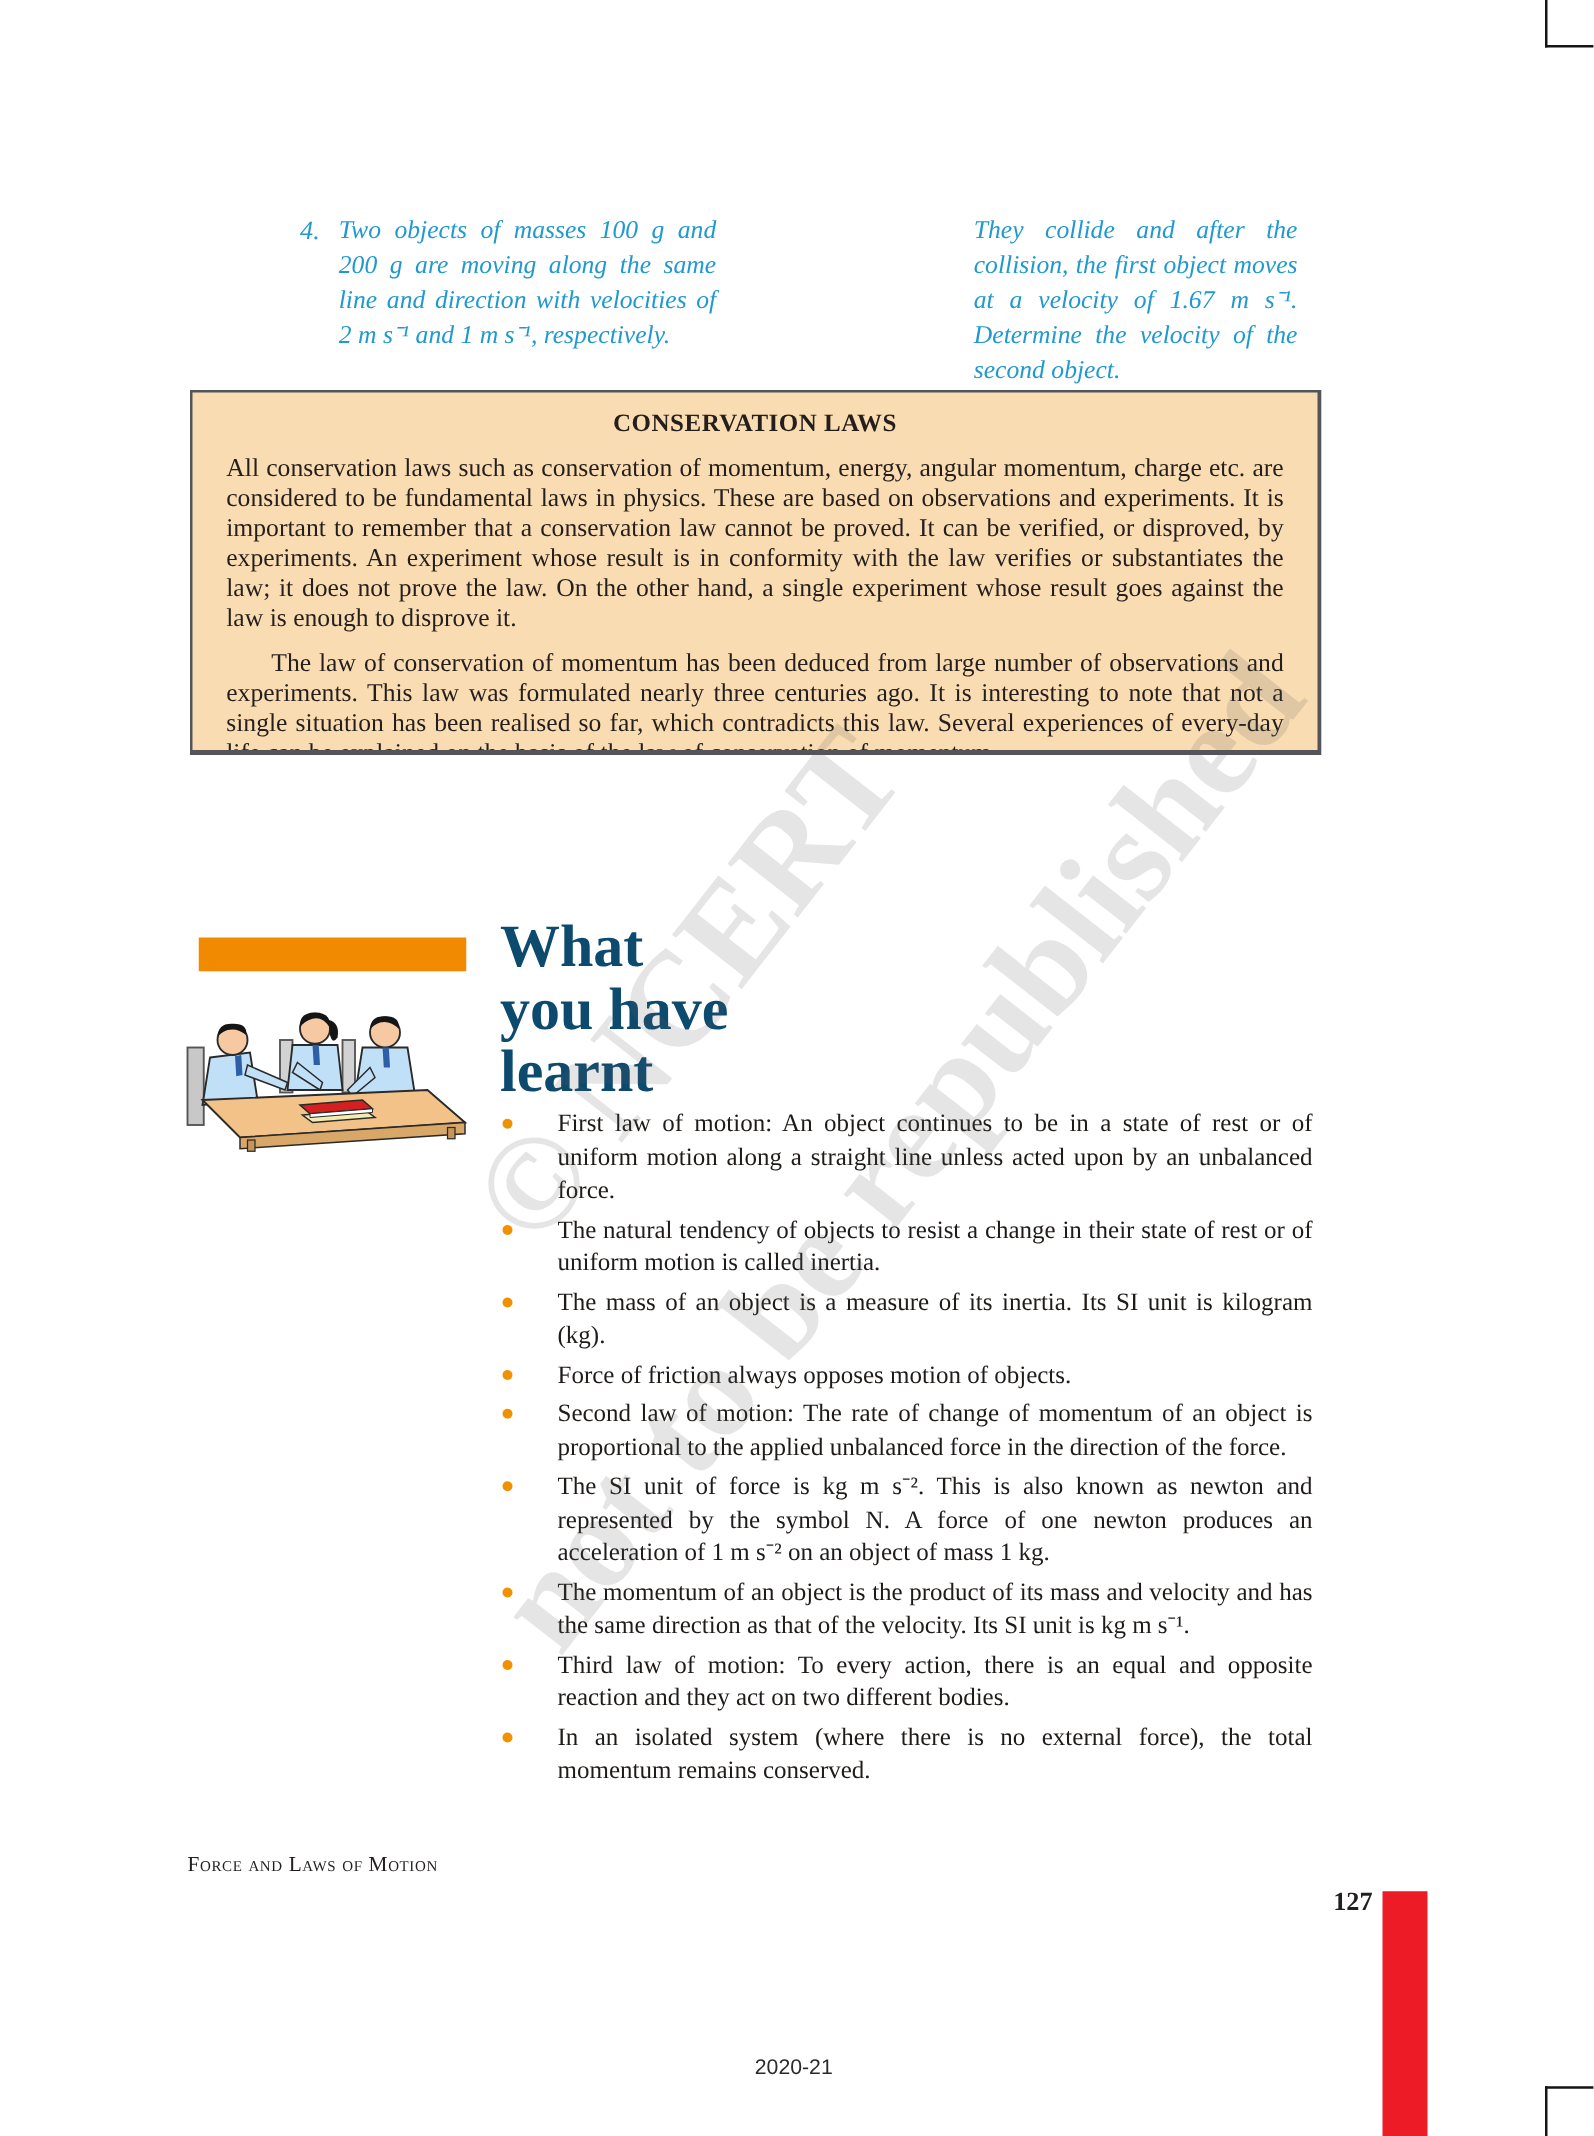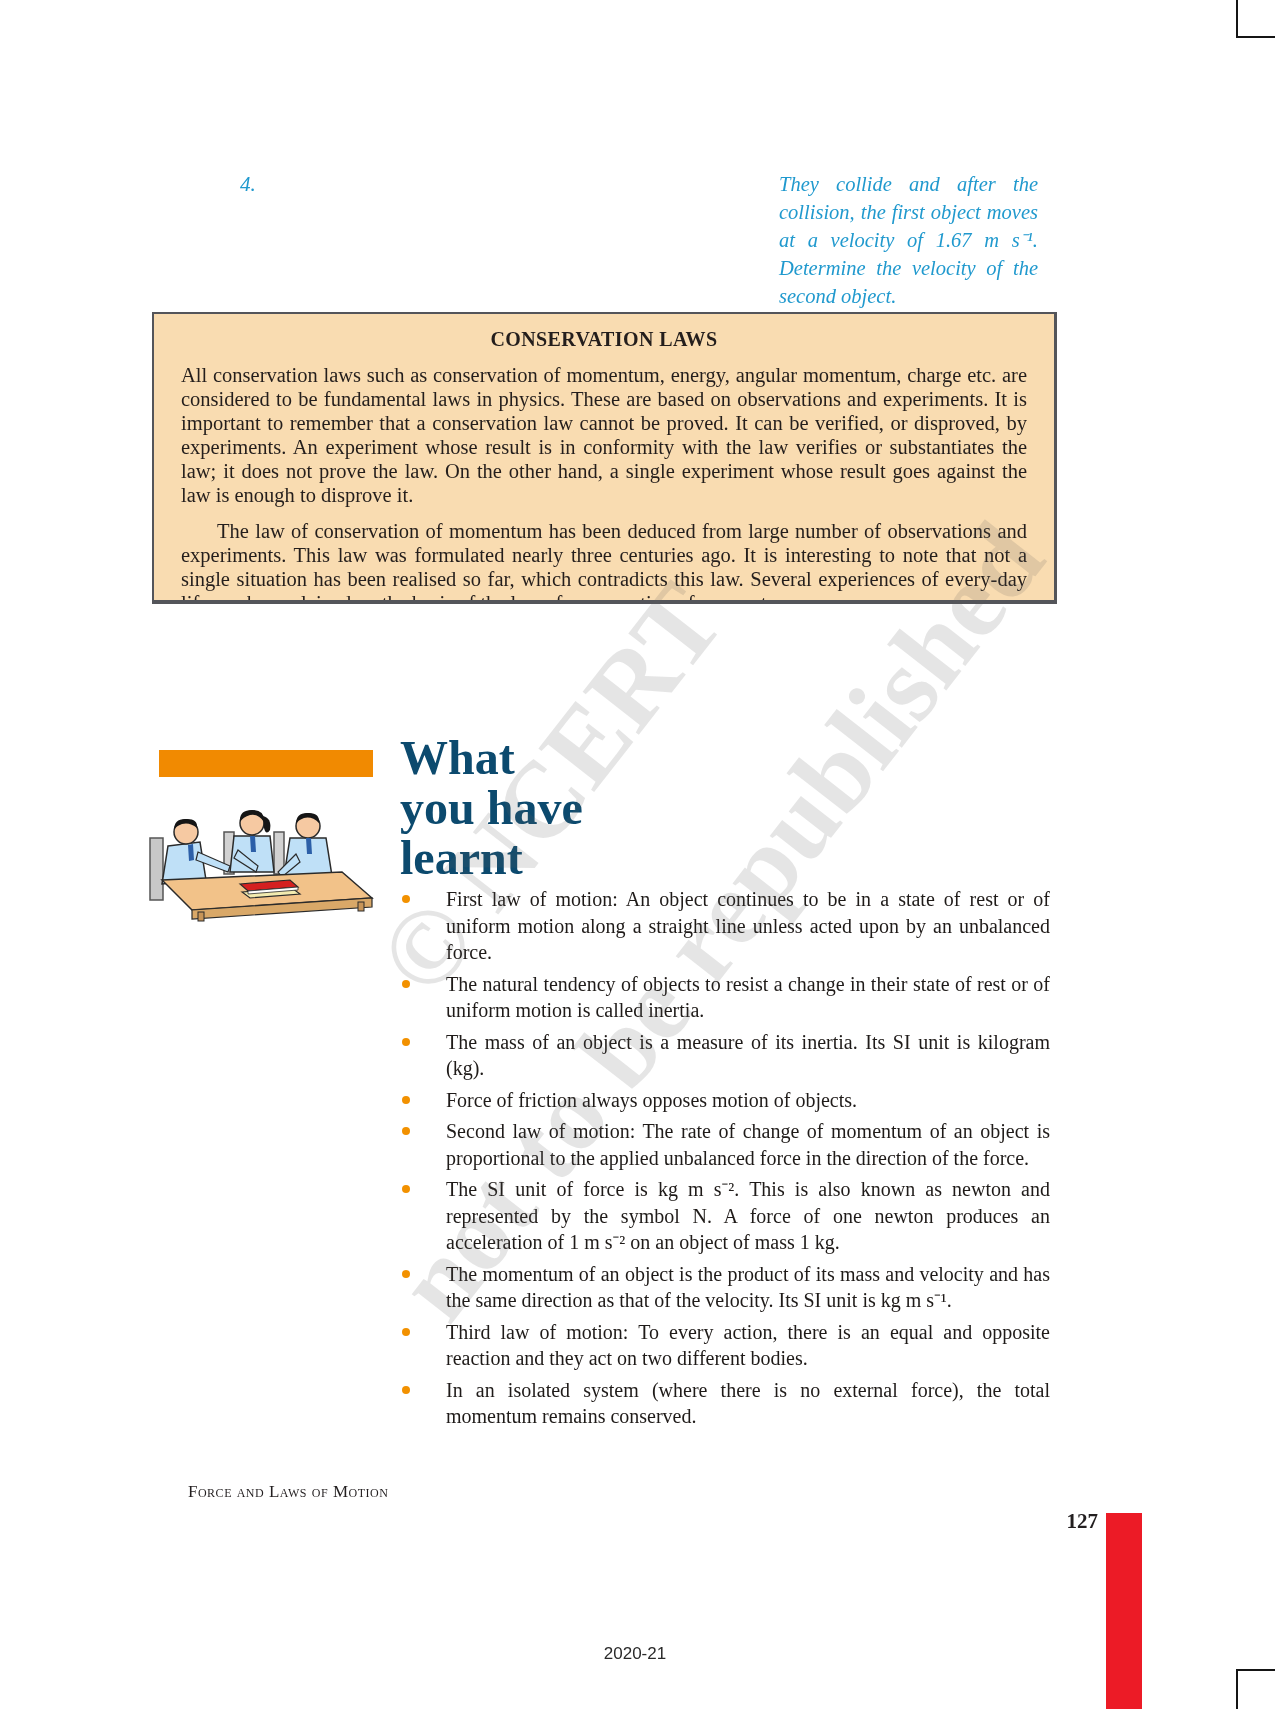--- a/index.html
+++ b/index.html
@@ -39,41 +39,42 @@
   .students{position:absolute;left:146px;top:780px;}
 
   ul.learnt-list{position:absolute;left:400px;top:886px;width:650px;margin:0;padding:0;list-style:none;}
   ul.learnt-list li{position:relative;padding-left:46px;margin:0 0 5px 0;}
   ul.learnt-list .dot{position:absolute;left:2px;top:9px;width:8px;height:8px;border-radius:50%;
                       background:#F29100;}
   ul.learnt-list .btxt{display:block;font-size:20px;line-height:26.5px;text-align:justify;color:#1f1b19;}
 
   
   .footer-left{position:absolute;left:150px;top:1482px;font-variant:small-caps;
-               font-size:17px;letter-spacing:.5px;color:#231F20;margin-left:38px;}
+               font-size:17px;letter-spacing:.5px;color:#231F20;}
   .page-num{position:absolute;left:1040px;top:1509px;width:58px;text-align:right;
             font-size:21px;font-weight:bold;color:#231F20;}
   .red-bar{position:absolute;left:1106px;top:1513px;width:36px;height:196px;background:#EC1B26;}
   .footer-center{position:absolute;left:0;top:1644px;width:1270px;text-align:center;
                  font-family:"Liberation Sans",sans-serif;font-size:17px;color:#2a2a2a;}
 
   
   .watermark{position:absolute;left:60px;top:640px;width:1150px;z-index:9;pointer-events:none;
              transform:rotate(-52deg);text-align:center;white-space:nowrap;
              font-weight:bold;font-size:108px;line-height:215px;color:rgba(95,95,95,0.16);}
 </style>
 </head>
 <body>
 
 <div class="page">
 
   <div class="corner-tr"></div>
   <div class="corner-br"></div>
 
   <div class="q-num">4.</div>
+  <div class="q-left">Two objects of masses 100 g and 200 g are moving along the same line and direction with velocities of 2 m s⁻¹ and 1 m s⁻¹, respectively.</div>
   <div class="q-right">They collide and after the collision, the first object moves at a velocity of 1.67 m s⁻¹. Determine the velocity of the second object.</div>
 
   <div class="law-box">
     <h2>CONSERVATION LAWS</h2>
     <p class="p1">All conservation laws such as conservation of momentum, energy, angular momentum, charge etc. are considered to be fundamental laws in physics. These are based on observations and experiments. It is important to remember that a conservation law cannot be proved. It can be verified, or disproved, by experiments. An experiment whose result is in conformity with the law verifies or substantiates the law; it does not prove the law. On the other hand, a single experiment whose result goes against the law is enough to disprove it.</p>
     <p class="p2">The law of conservation of momentum has been deduced from large number of observations and experiments. This law was formulated nearly three centuries ago. It is interesting to note that not a single situation has been realised so far, which contradicts this law. Several experiences of every-day life can be explained on the basis of the law of conservation of momentum.</p>
   </div>
 
   <div class="orange-bar"></div>
   <h1 class="learnt-heading">

